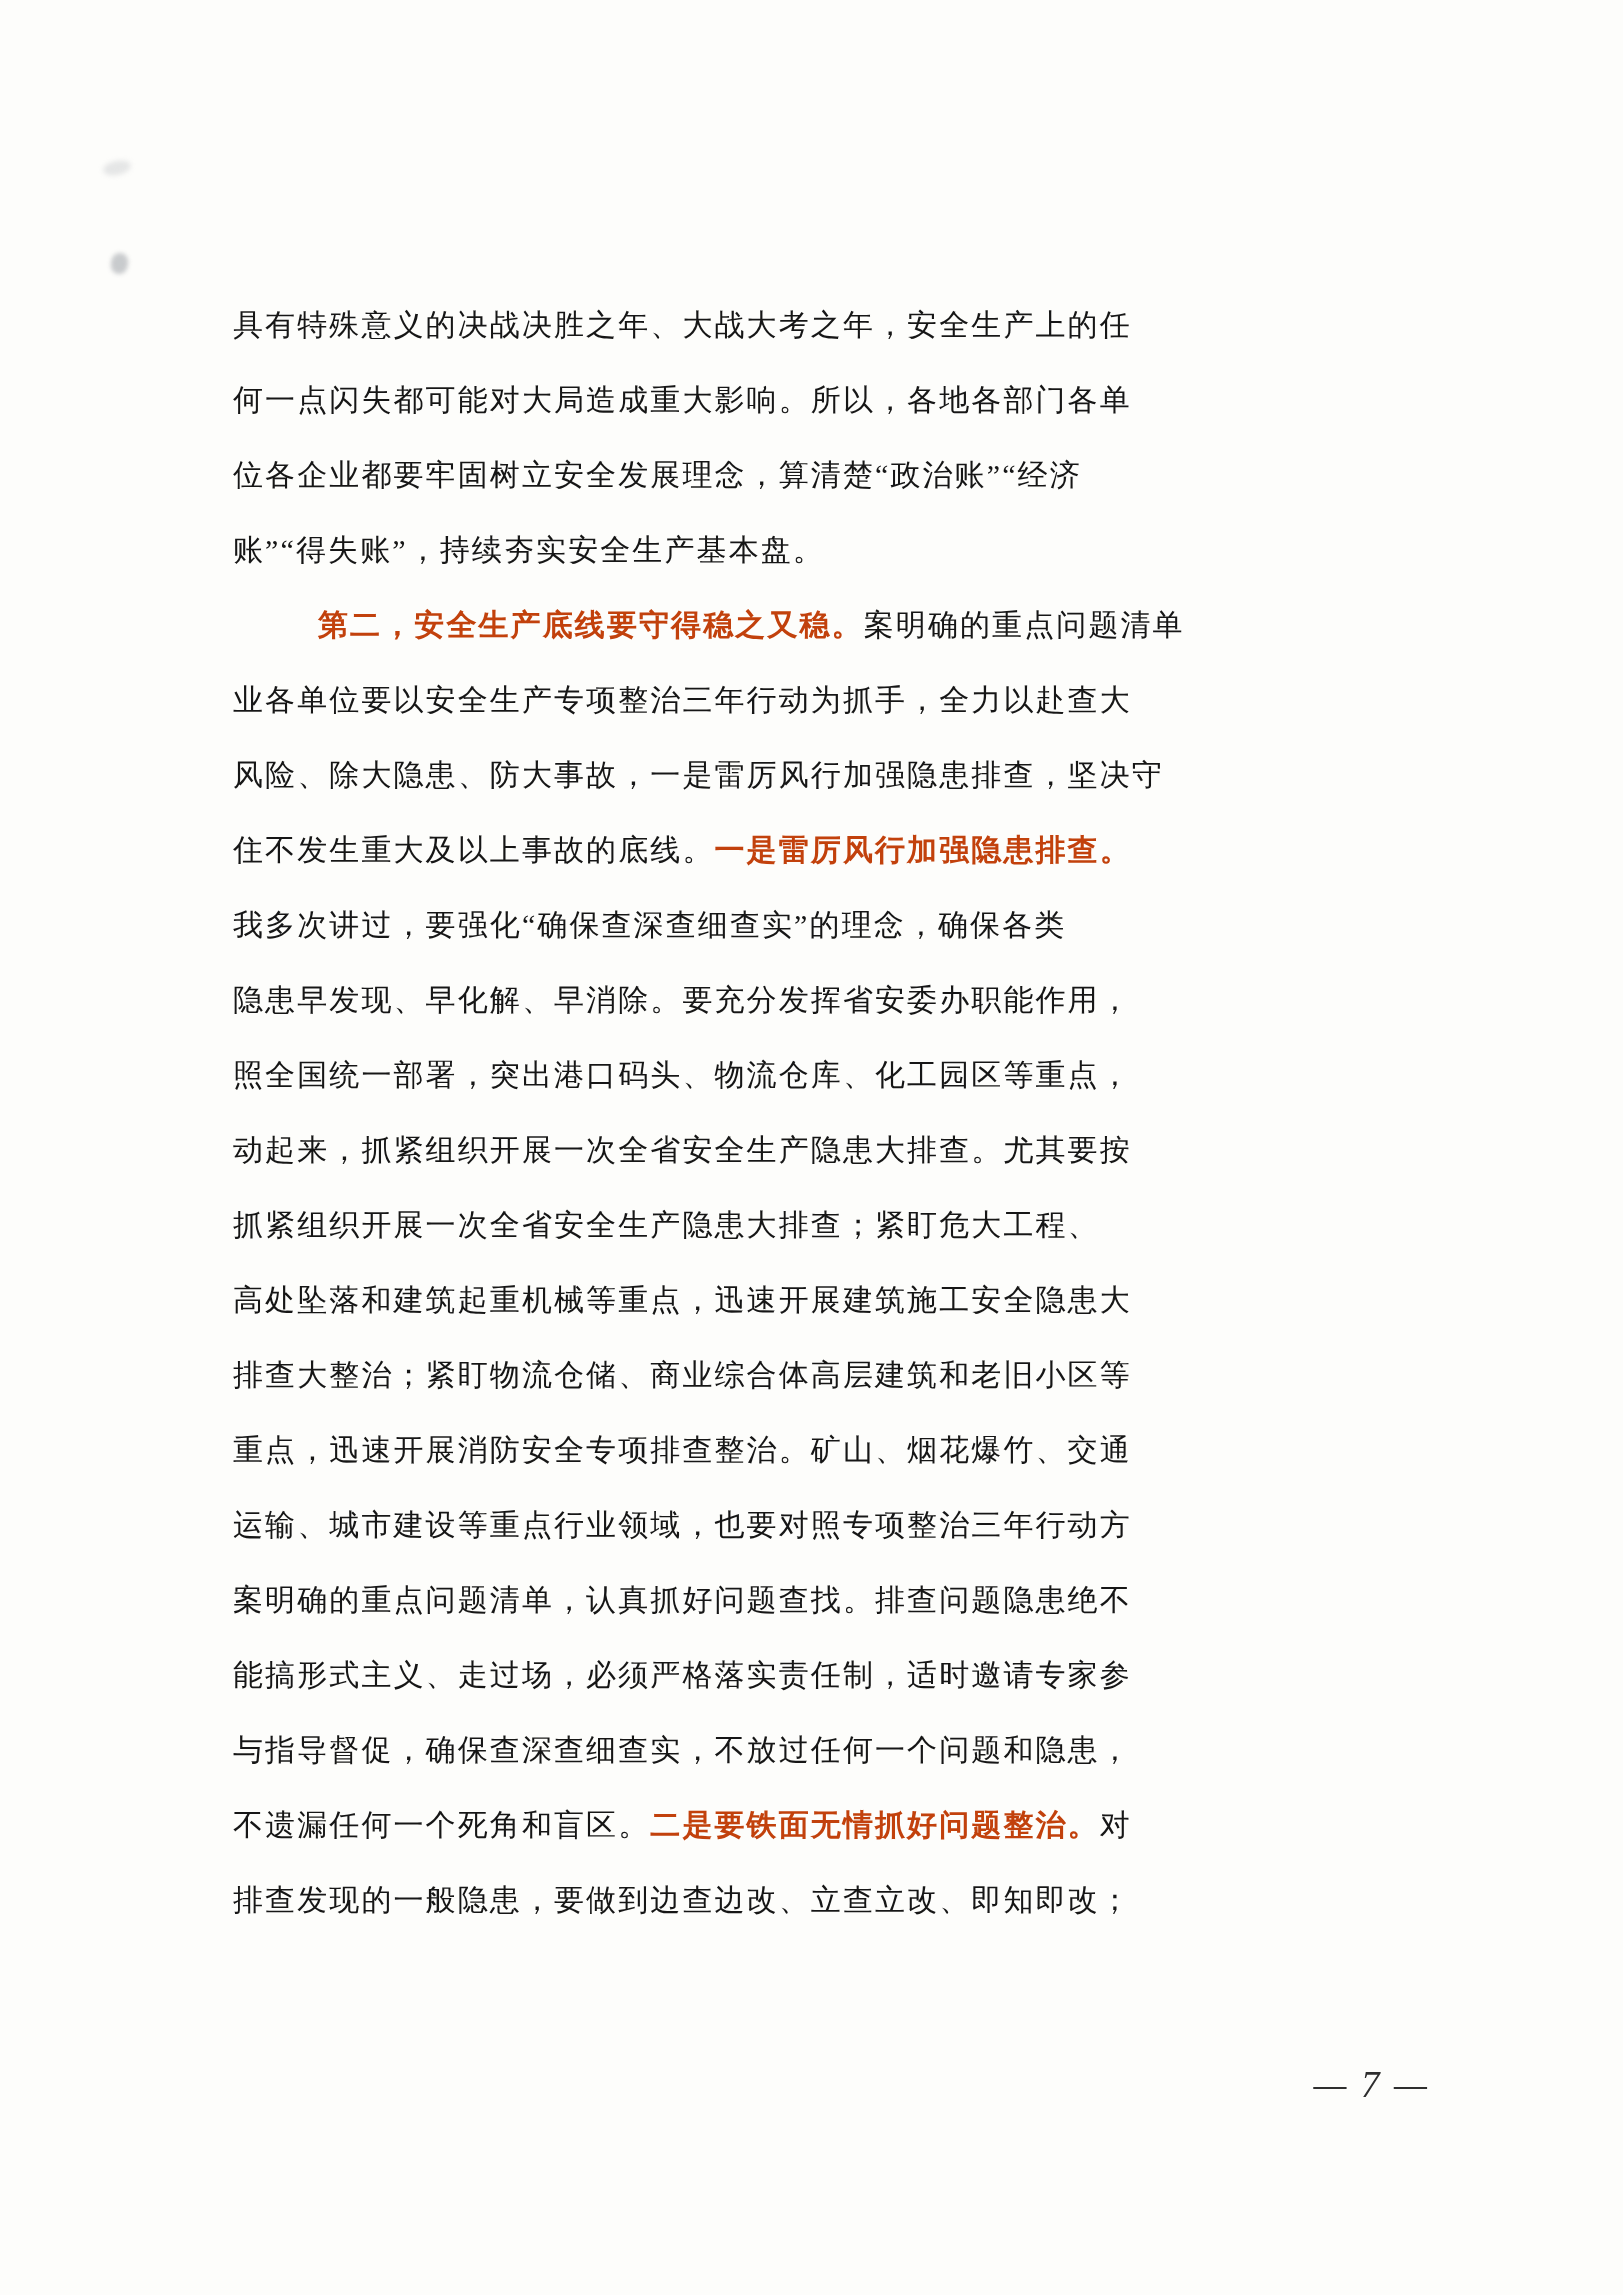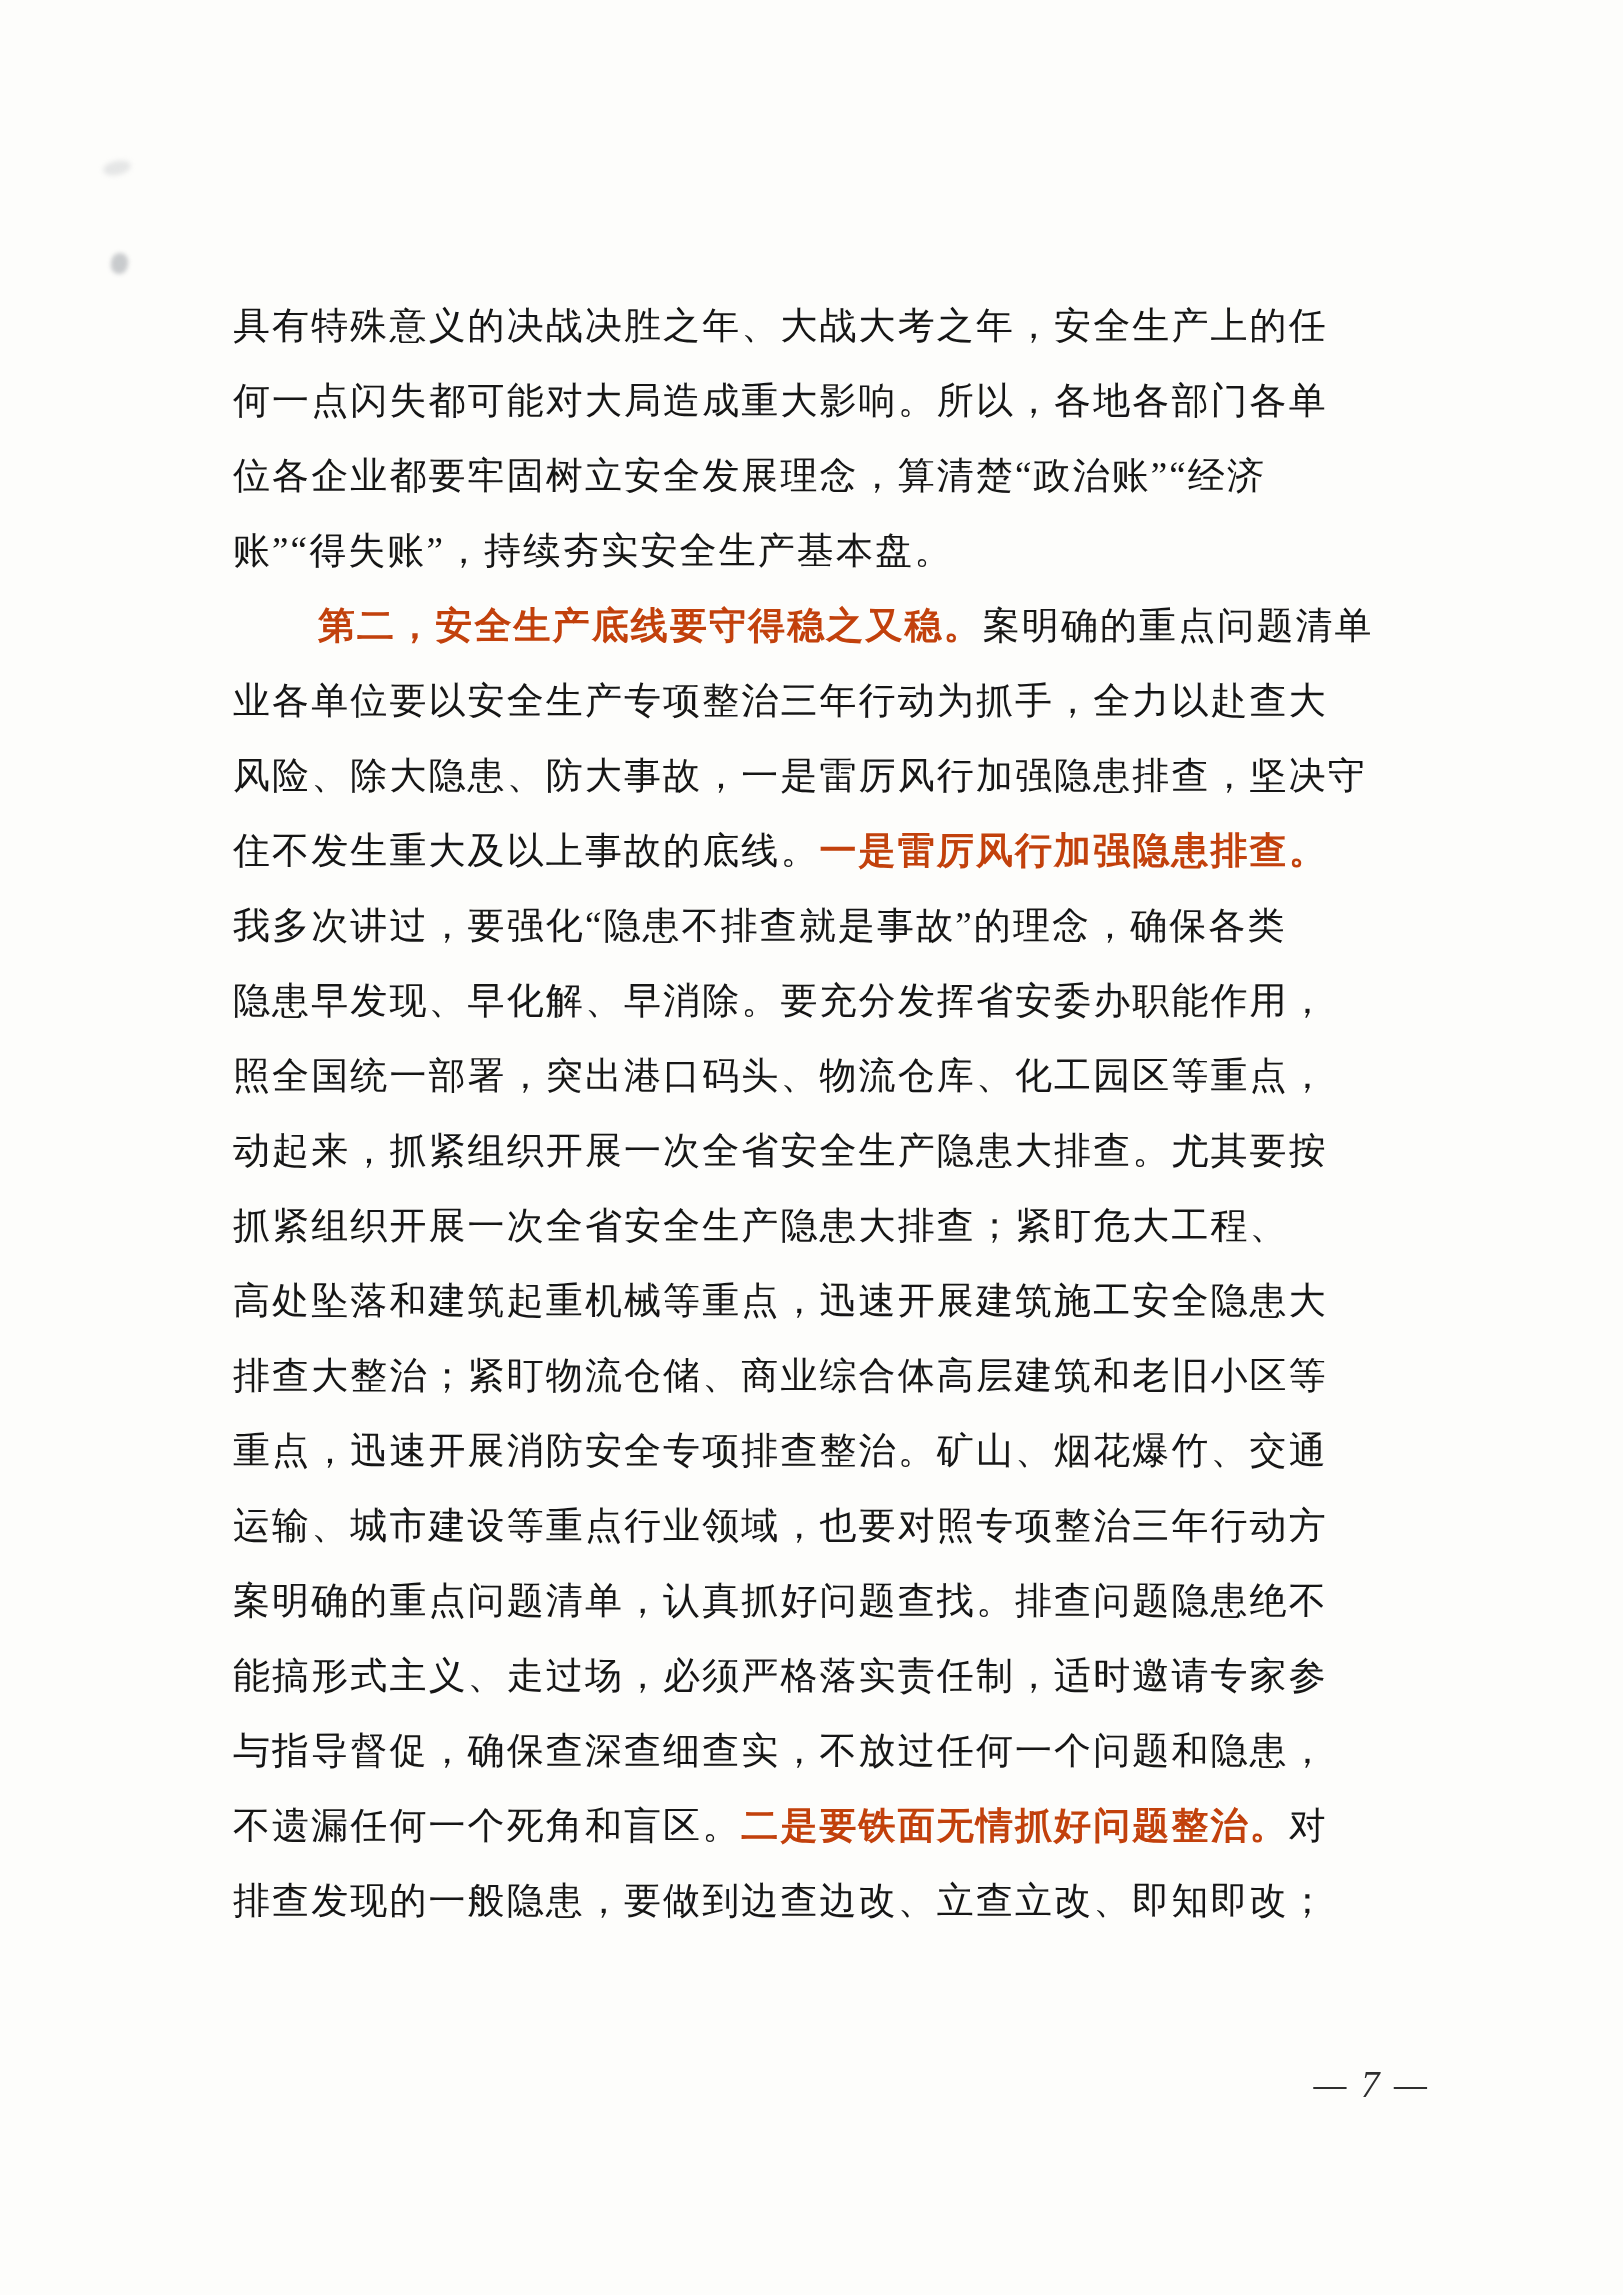--- a/index.html
+++ b/index.html
@@ -42,21 +42,21 @@
   .text-block {
     position: absolute;
     left: 233px;
     top: 288px;
     width: 1223px;
   }
   .line {
     height: 75px;
     display: flex;
     align-items: center;
-    font-size: 37px;
+    font-size: 30px;
     letter-spacing: 2.1px;
     white-space: pre;
     color: #161616;
   }
   .line.indent {
     padding-left: 85px;
   }
   .seg { display: inline-block; }
   .seg-bold {
     font-weight: 700;
@@ -82,21 +82,21 @@
   <div class="artifact artifact-2"></div>
   <div class="text-block" id="text-block">
       <div class="line"><span class="seg">具有特殊意义的决战决胜之年、大战大考之年，安全生产上的任</span></div>
       <div class="line"><span class="seg">何一点闪失都可能对大局造成重大影响。所以，各地各部门各单</span></div>
       <div class="line"><span class="seg">位各企业都要牢固树立安全发展理念，算清楚“政治账”“经济</span></div>
       <div class="line"><span class="seg">账”“得失账”，持续夯实安全生产基本盘。</span></div>
       <div class="line indent"><span class="seg seg-bold">第二，安全生产底线要守得稳之又稳。</span><span class="seg">案明确的重点问题清单</span></div>
       <div class="line"><span class="seg">业各单位要以安全生产专项整治三年行动为抓手，全力以赴查大</span></div>
       <div class="line"><span class="seg">风险、除大隐患、防大事故，一是雷厉风行加强隐患排查，坚决守</span></div>
       <div class="line"><span class="seg">住不发生重大及以上事故的底线。</span><span class="seg seg-bold">一是雷厉风行加强隐患排查。</span></div>
-      <div class="line"><span class="seg">我多次讲过，要强化“隐患不排查就是事故”的理念，确保各类</span></div>
+      <div class="line"><span class="seg">我多次讲过，要强化“确保查深查细查实”的理念，确保各类</span></div>
       <div class="line"><span class="seg">隐患早发现、早化解、早消除。要充分发挥省安委办职能作用，</span></div>
       <div class="line"><span class="seg">照全国统一部署，突出港口码头、物流仓库、化工园区等重点，</span></div>
       <div class="line"><span class="seg">动起来，抓紧组织开展一次全省安全生产隐患大排查。尤其要按</span></div>
       <div class="line"><span class="seg">抓紧组织开展一次全省安全生产隐患大排查；紧盯危大工程、</span></div>
       <div class="line"><span class="seg">高处坠落和建筑起重机械等重点，迅速开展建筑施工安全隐患大</span></div>
       <div class="line"><span class="seg">排查大整治；紧盯物流仓储、商业综合体高层建筑和老旧小区等</span></div>
       <div class="line"><span class="seg">重点，迅速开展消防安全专项排查整治。矿山、烟花爆竹、交通</span></div>
       <div class="line"><span class="seg">运输、城市建设等重点行业领域，也要对照专项整治三年行动方</span></div>
       <div class="line"><span class="seg">案明确的重点问题清单，认真抓好问题查找。排查问题隐患绝不</span></div>
       <div class="line"><span class="seg">能搞形式主义、走过场，必须严格落实责任制，适时邀请专家参</span></div>

